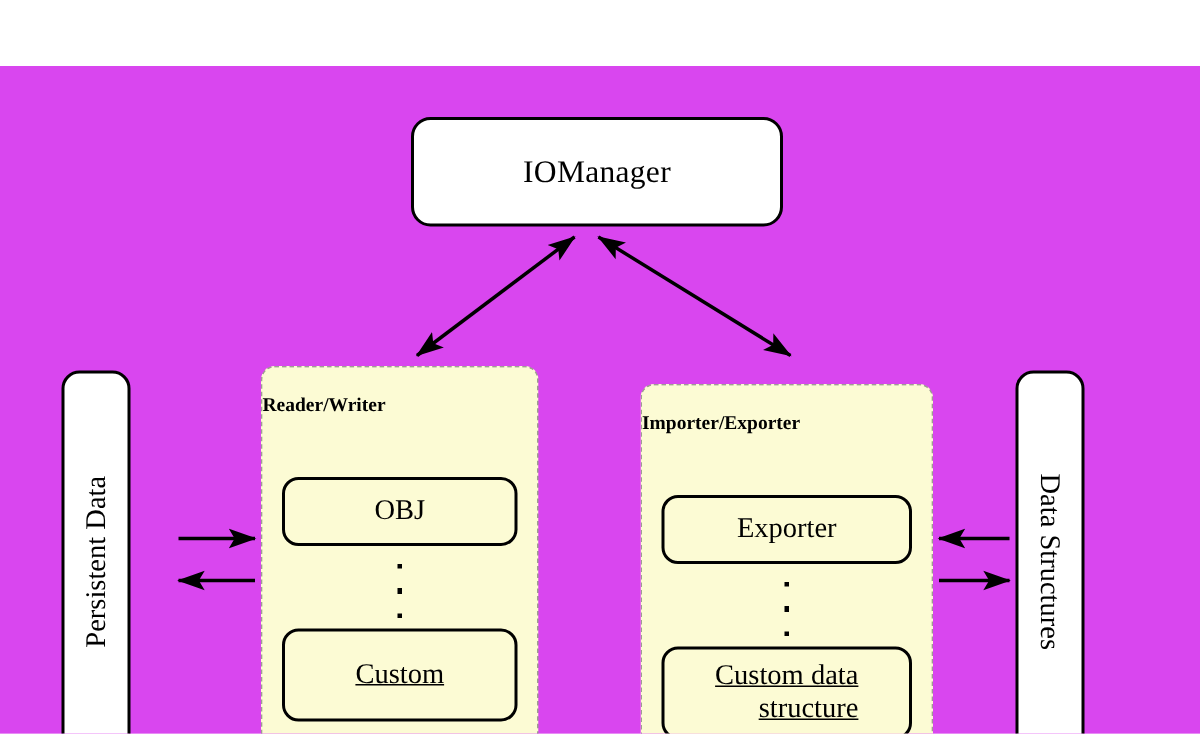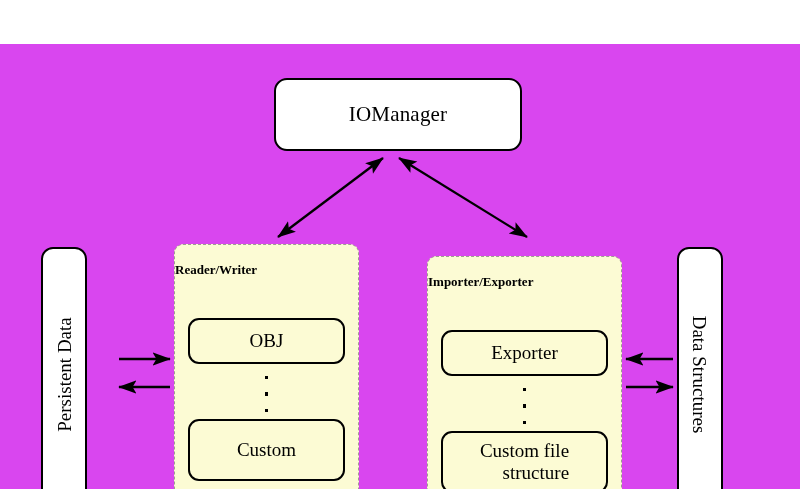--- a/index.html
+++ b/index.html
@@ -118,20 +118,21 @@
     left: 13px;
     right: 13px;
     top: 73px;
     height: 46px;
   }
   .itembox.bottom {
     left: 13px;
     right: 13px;
     top: 174px;
     height: 62px;
+    text-decoration: underline;
   }
 
   
   .vdots {
     position: absolute;
     left: 0;
     right: 0;
     top: 131px;
     height: 36px;
     display: flex;
@@ -212,19 +213,19 @@
     </div>
 
     <div class="vdots">
       <i></i>
         <i></i>
         <i></i>
     </div>
 
     <div class="itembox bottom">
       <span>
-        <span>Custom file</span><br>
+        <span>Custom data</span><br>
         <span>structure</span>
       </span>
     </div>
   </div>
 
 </div>
 
 </body></html>

